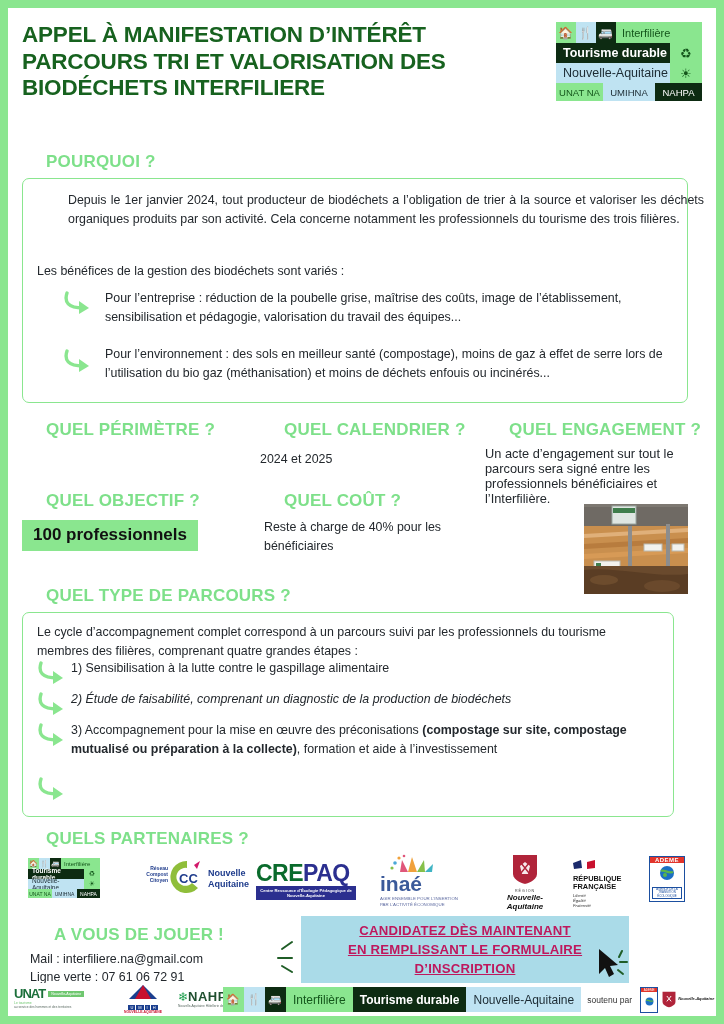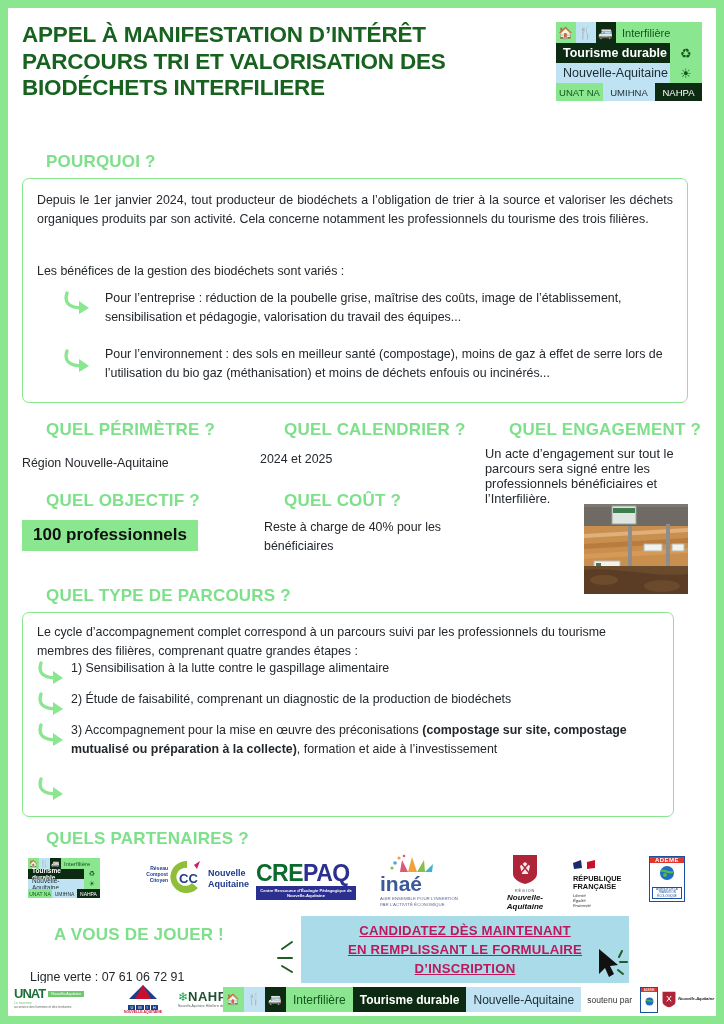--- a/index.html
+++ b/index.html
@@ -47,21 +47,21 @@
 
   
   .sec-h{
     position:absolute;color:#7ee08a;font-weight:bold;font-size:17px;
     letter-spacing:0.2px;text-transform:uppercase;white-space:nowrap;margin-left:24px;
   }
   .box{
     position:absolute;border:1px solid #8ae68f;border-radius:7px;background:#fff;
   }
   .btxt{color:#23282d;font-size:12.4px;line-height:19px;}
-  .just{text-align:justify;}
+  .just{text-align:justify;margin-left:31px;}
 
   .arrow{position:absolute;width:34px;height:24px;}
 
   
   .m-lbl{position:absolute;color:#23282d;font-size:12.4px;line-height:19px;}
   .objbox{
     position:absolute;background:#8ae68f;color:#111;
     font-weight:bold;font-size:17px;padding:5px 11px 6px 11px;
   }
 
@@ -149,21 +149,20 @@
     <div class="btxt" style="position:absolute;left:82px;top:110px;width:568px;">Pour l’entreprise : réduction de la poubelle grise, maîtrise des coûts, image de l’établissement, sensibilisation et pédagogie, valorisation du travail des équipes...</div>
 
     <svg class="arrow" style="left:38px;top:170px;" viewBox="0 0 34 24">
       <path d="M6 2 C3 11, 7 17, 22 17" stroke="#8ae68f" stroke-width="3.4" fill="none" stroke-linecap="round"></path>
       <path d="M18 10 L28 17 L18 23 Z" fill="#8ae68f"></path>
     </svg>
     <div class="btxt" style="position:absolute;left:82px;top:166px;width:568px;">Pour l’environnement : des sols en meilleur santé  (compostage), moins de gaz à effet de serre lors de l’utilisation du bio gaz (méthanisation) et moins de déchets enfouis ou incinérés...</div>
   </div>
 
   <div class="sec-h" style="left:14px;top:412px;">QUEL PÉRIMÈTRE ?</div>
-  <div class="m-lbl" style="left:14px;top:446px;width:230px;">Région Nouvelle-Aquitaine</div>
 
   <div class="sec-h" style="left:252px;top:412px;">QUEL CALENDRIER ?</div>
   <div class="m-lbl" style="left:252px;top:442px;width:200px;">2024 et 2025</div>
 
   <div class="sec-h" style="left:477px;top:412px;">QUEL ENGAGEMENT ?</div>
   <div class="m-lbl" style="left:477px;top:438px;width:200px;line-height:15px;font-size:12.8px;">Un acte d’engagement sur tout le parcours sera signé entre les professionnels bénéficiaires et l’Interfilière.</div>
 
   <div class="sec-h" style="left:14px;top:483px;">QUEL OBJECTIF ?</div>
   <div class="objbox" style="left:14px;top:512px;">100 professionnels</div>
 
@@ -202,21 +201,21 @@
     <svg class="arrow" style="left:12px;top:48px;" viewBox="0 0 34 24">
       <path d="M6 2 C3 11, 7 17, 22 17" stroke="#8ae68f" stroke-width="3.4" fill="none" stroke-linecap="round"></path>
       <path d="M18 10 L28 17 L18 23 Z" fill="#8ae68f"></path>
     </svg>
     <div class="btxt" style="position:absolute;left:48px;top:46px;width:590px;">1) Sensibilisation à la lutte contre le gaspillage alimentaire</div>
 
     <svg class="arrow" style="left:12px;top:79px;" viewBox="0 0 34 24">
       <path d="M6 2 C3 11, 7 17, 22 17" stroke="#8ae68f" stroke-width="3.4" fill="none" stroke-linecap="round"></path>
       <path d="M18 10 L28 17 L18 23 Z" fill="#8ae68f"></path>
     </svg>
-    <div class="btxt" style="position:absolute;left:48px;top:77px;width:590px;">2) Étude de faisabilité, comprenant un diagnostic de la production de biodéchets</div>
+    <div class="btxt" style="position:absolute;left:48px;top:77px;width:590px;font-style:italic;">2) Étude de faisabilité, comprenant un diagnostic de la production de biodéchets</div>
 
     <svg class="arrow" style="left:12px;top:110px;" viewBox="0 0 34 24">
       <path d="M6 2 C3 11, 7 17, 22 17" stroke="#8ae68f" stroke-width="3.4" fill="none" stroke-linecap="round"></path>
       <path d="M18 10 L28 17 L18 23 Z" fill="#8ae68f"></path>
     </svg>
     <div class="btxt" style="position:absolute;left:48px;top:108px;width:594px;"><span>3) Accompagnement pour la mise en œuvre des préconisations </span><b>(compostage sur site, compostage mutualisé ou préparation à la collecte)</b><span>, formation et aide à l’investissement</span></div>
 
     <svg class="arrow" style="left:12px;top:164px;" viewBox="0 0 34 24">
       <path d="M6 2 C3 11, 7 17, 22 17" stroke="#8ae68f" stroke-width="3.4" fill="none" stroke-linecap="round"></path>
       <path d="M18 10 L28 17 L18 23 Z" fill="#8ae68f"></path>
@@ -327,20 +326,21 @@
       <circle cx="6" cy="10" r="2" fill="#5ab54b"></circle>
     </svg>
     <div style="font-size:2.9px;color:#1b4fa0;line-height:3.4px;border:1px solid #1b4fa0;margin:2px 2px 0 2px;">
       <div>AGENCE DE LA</div>
       <div>TRANSITION</div>
       <div>ÉCOLOGIQUE</div>
     </div>
   </div>
 
   <div class="sec-h" style="left:22px;top:917px;">A VOUS DE JOUER !</div>
+  <div class="m-lbl" style="left:22px;top:942px;width:250px;">Mail : interfiliere.na@gmail.com</div>
   <div class="m-lbl" style="left:22px;top:960px;width:250px;">Ligne verte : 07 61 06 72 91</div>
 
   <svg style="position:absolute;left:262px;top:928px;" width="28" height="44" viewBox="0 0 28 44">
     <path d="M22 6 L12 13" stroke="#1f5d26" stroke-width="2" stroke-linecap="round"></path>
     <path d="M22 22 L8 22" stroke="#1f5d26" stroke-width="2" stroke-linecap="round"></path>
     <path d="M22 36 L12 30" stroke="#1f5d26" stroke-width="2" stroke-linecap="round"></path>
   </svg>
 
   <div class="cta" style="left:293px;top:908px;width:328px;height:67px;">
     <span>CANDIDATEZ DÈS MAINTENANT</span>

